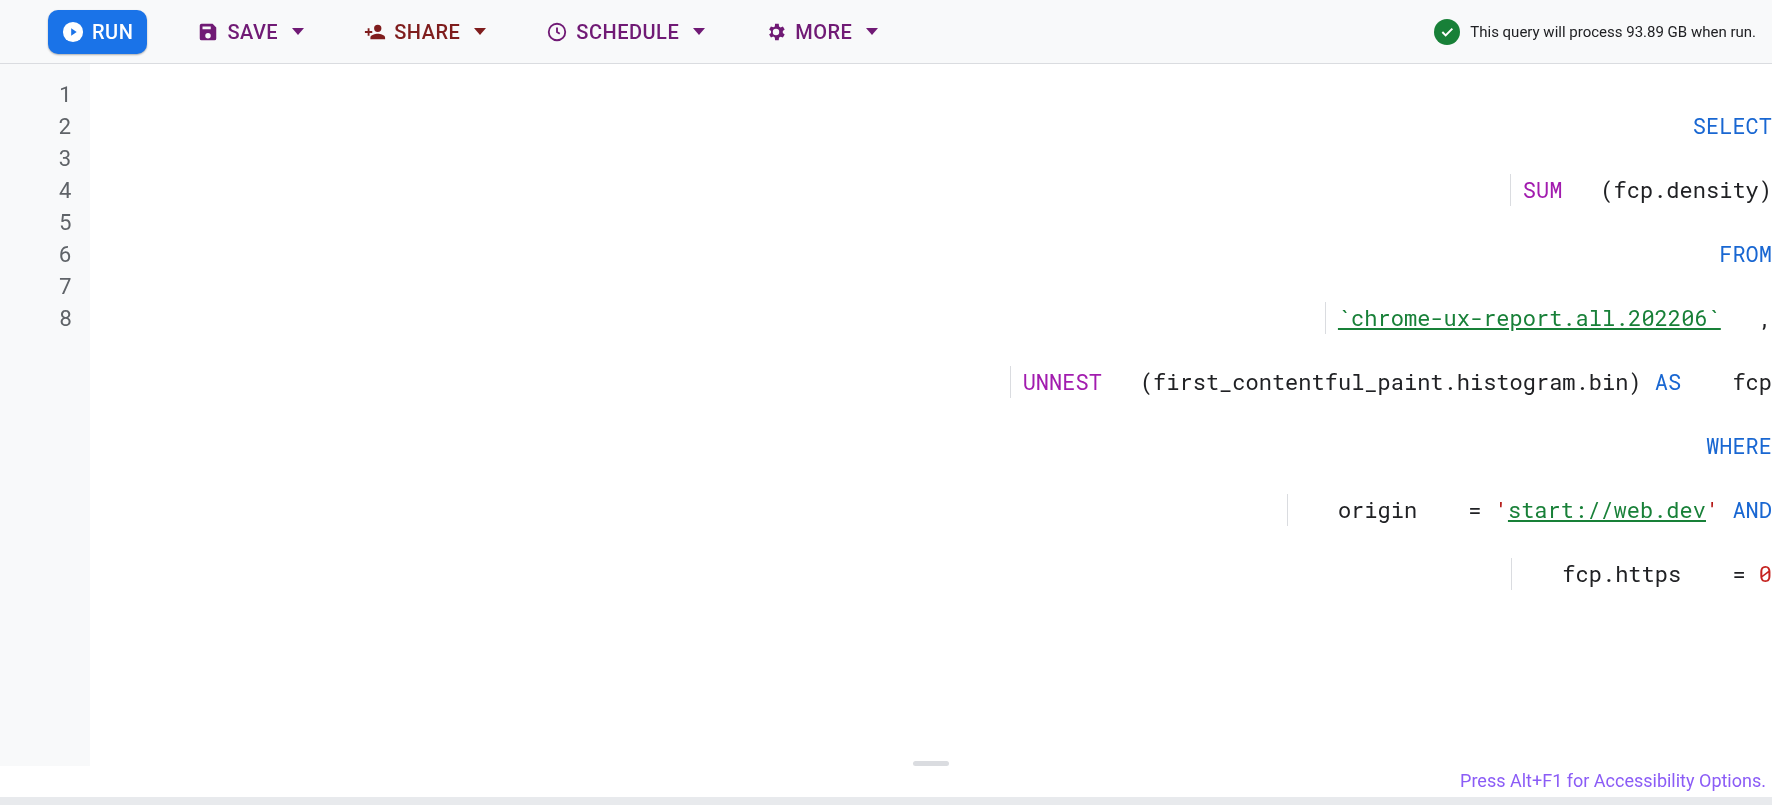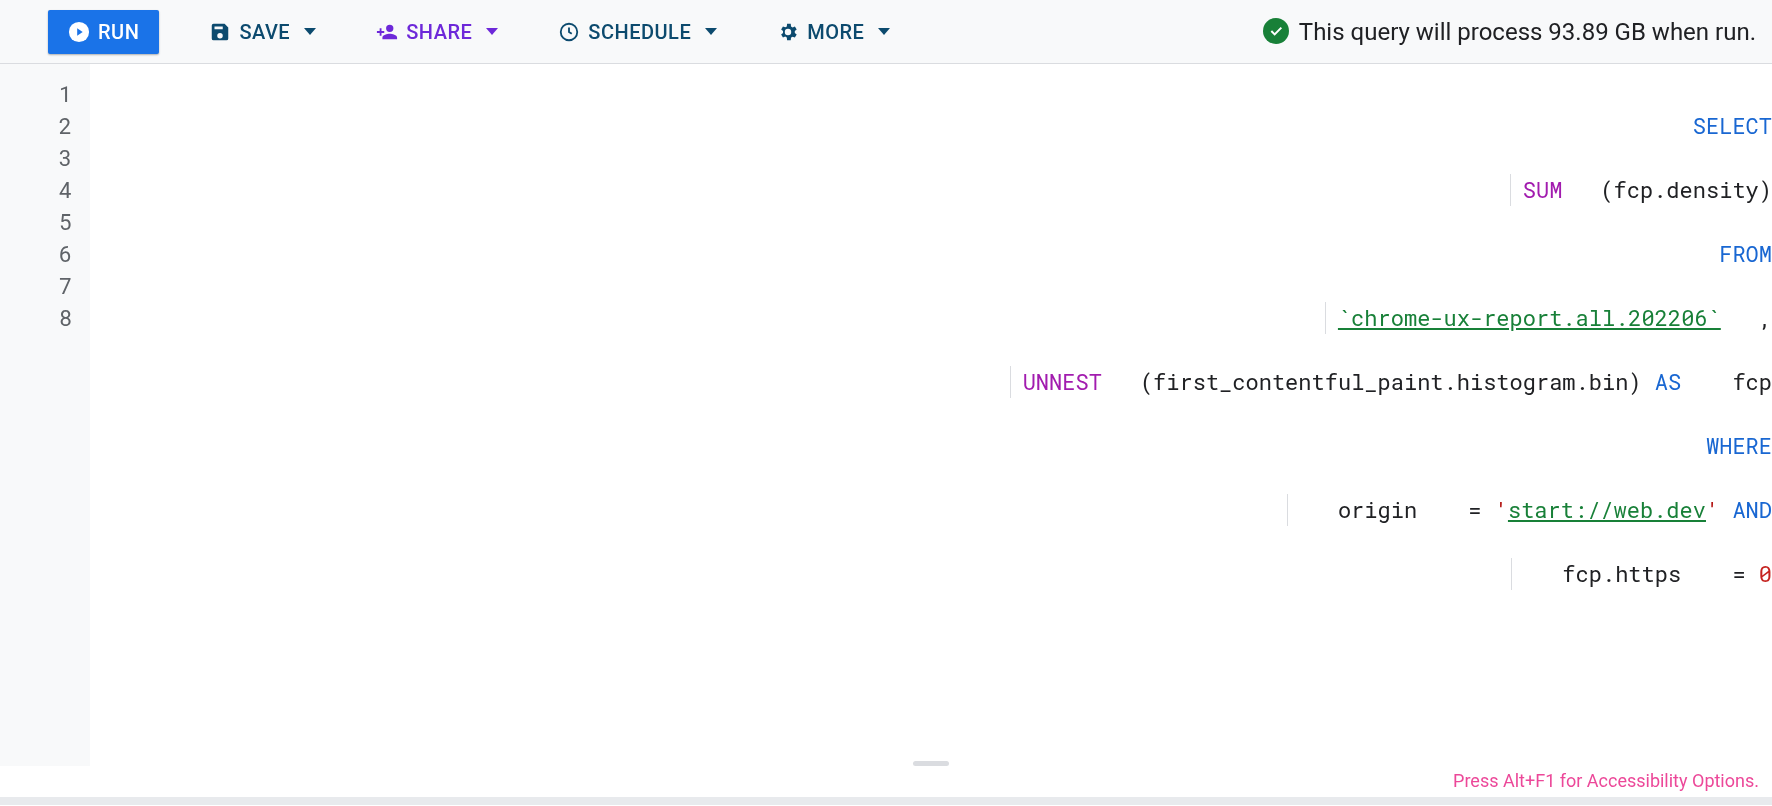--- a/index.html
+++ b/index.html
@@ -20,47 +20,47 @@
     background: #f8f9fa;
     gap: 40px;
   }
   .btn {
     display: inline-flex;
     align-items: center;
     gap: 8px;
     font-size: 20px;
     font-weight: 500;
     letter-spacing: 0.5px;
-    color: #0c4a6e;
+    color: #701a75;
     cursor: pointer;
     user-select: none;
     padding: 6px 10px;
   }
-  .btn.muted { color: #6d28d9; }
+  .btn.muted { color: #7f1d1d; }
   .btn-run {
     background: #1a73e8;
     color: #fff;
-    border-radius: 2px;
-    padding: 10px 20px;
+    border-radius: 10px;
+    padding: 10px 14px;
     box-shadow: 0 1px 2px rgba(0,0,0,0.3);
   }
   .btn svg { flex-shrink: 0; }
   .caret {
     width: 0; height: 0;
     border-left: 6px solid transparent;
     border-right: 6px solid transparent;
     border-top: 7px solid currentColor;
     margin-left: 6px;
   }
   .spacer { flex: 1; }
   .status {
     display: flex;
-    align-items: flex-start;
+    align-items: center;
     gap: 10px;
-    font-size: 24px;
+    font-size: 15px;
     color: #202124;
   }
   .check-circle {
     width: 26px; height: 26px;
     border-radius: 50%;
     background: #188038;
     display: flex; align-items: center; justify-content: center;
   }
   .check-circle svg { stroke: #fff; }
 
@@ -96,23 +96,23 @@
   .str  { color: #b31412; }
   .strlink { color: #188038; text-decoration: underline; }
   .num  { color: #c5221f; }
   .id   { color: #202124; margin-left: 38px; }
   .code-handle {
     position: absolute; left: 50%; bottom: 0; transform: translateX(-50%);
     width: 36px; height: 5px; background: #dadce0; border-radius: 3px;
   }
   .a11y-hint {
     text-align: right;
-    padding: 4px 13px 6px 0;
+    padding: 4px 6px 6px 0;
     font-size: 18px;
-    color: #ec4899;
+    color: #8b5cf6;
     background: #fff;
   }
 
   
   .divider { height: 8px; background: #e8eaed; }
   .results-header {
     display: flex;
     align-items: center;
     padding: 24px 28px 20px 38px;
     gap: 40px;

